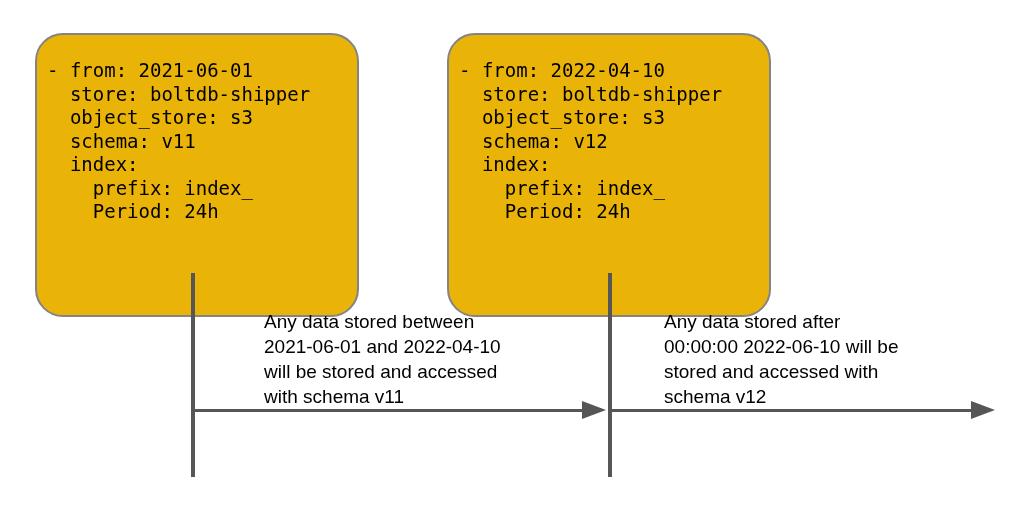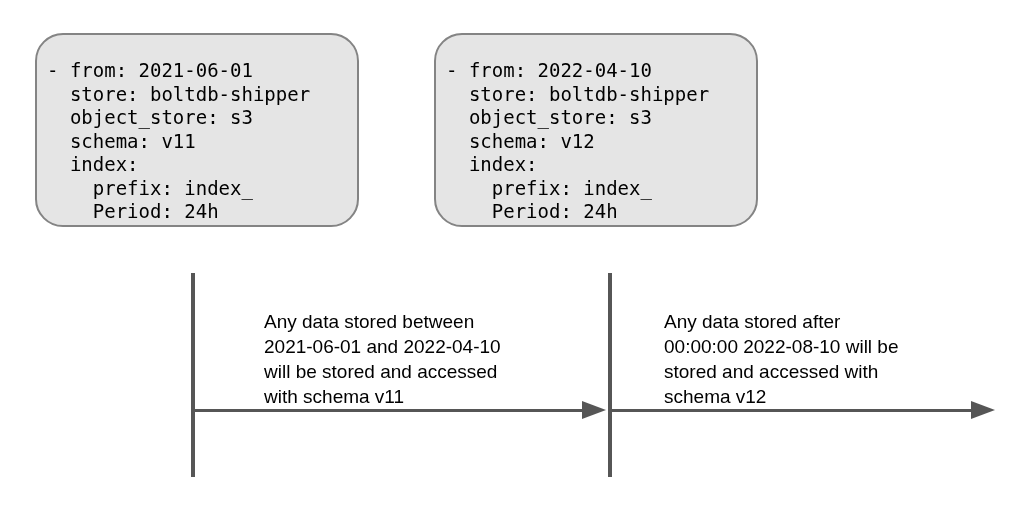--- a/index.html
+++ b/index.html
@@ -12,28 +12,28 @@
     width: 1021px;
     height: 506px;
     background: #ffffff;
     overflow: hidden;
     font-family: "Liberation Sans", sans-serif;
   }
   .config-box {
     position: absolute;
     top: 33px;
     width: 324px;
-    height: 194px;
+    height: 284px;
     box-sizing: border-box;
-    background: #e5e5e5;
+    background: #eab308;
     border: 2px solid #848484;
     border-radius: 28px;
   }
   .config-box.box1 { left: 35px; }
-  .config-box.box2 { left: 434px; }
+  .config-box.box2 { left: 447px; }
   .config-box pre {
     margin: 0;
     padding: 24px 0 0 10px;
     font-family: "DejaVu Sans Mono", "Liberation Mono", monospace;
     font-size: 19px;
     line-height: 23.5px;
     color: #000000;
     white-space: pre;
   }
   .vline {
@@ -109,17 +109,17 @@
 
   <div class="hline h2"></div>
   <div class="arrowhead a2"></div>
 
   <div class="annotation ann1">Any data stored between
 2021-06-01 and 2022-04-10
 will be stored and accessed
 with schema v11</div>
 
   <div class="annotation ann2">Any data stored after
-00:00:00 2022-08-10 will be
+00:00:00 2022-06-10 will be
 stored and accessed with
 schema v12</div>
 
 </div>
 
 </body></html>

